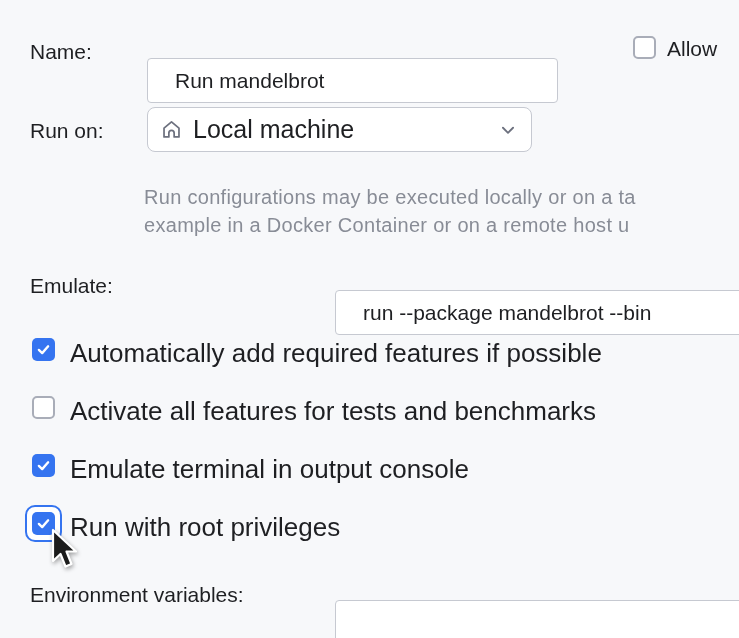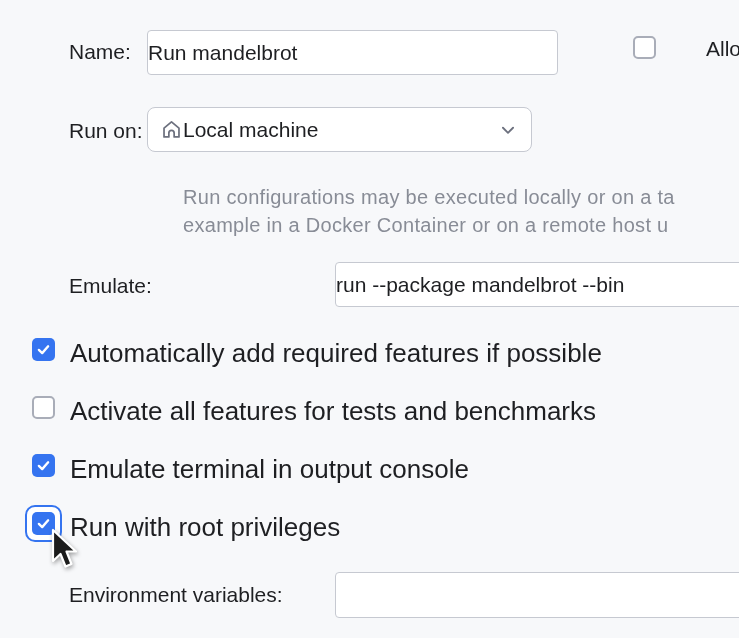--- a/index.html
+++ b/index.html
@@ -9,51 +9,53 @@
     background: #F7F8FA;
     overflow: hidden;
   }
   .stage {
     position: relative;
     width: 739px; height: 638px;
     background: #F7F8FA;
     overflow: hidden;
     color: #1E1F22;
   }
-  .abs { position: absolute; margin-left: 39px; }
+  .abs { position: absolute; }
   .label {
     font-size: 21px;
     color: #1E1F22;
     white-space: nowrap;
   }
   .text-input {
     position: absolute;
     box-sizing: border-box;
     background: #FFFFFF;
     border: 1.5px solid #C6C9D1;
     border-radius: 4px;
     font-family: "Liberation Sans", sans-serif;
     font-size: 21px;
     color: #1E1F22;
-    padding: 0 0;
+    padding: 0 27px;
     outline: none;
+    margin-top: 28px;
   }
   .combo {
     position: absolute;
     box-sizing: border-box;
     background: #FFFFFF;
     border: 1.5px solid #C6C9D1;
     border-radius: 8px;
     display: flex;
     align-items: center;
     cursor: default;
   }
   .combo-text {
-    font-size: 21px;
+    font-size: 25px;
     color: #1E1F22;
+    margin-left: 10px;
     white-space: nowrap;
     flex: 1;
   }
   .combo .home { margin-left: 12px; }
   .combo .chevron { margin-right: 14px; }
   .link {
     font-size: 21px;
     font-weight: 600;
     color: #3574F0;
     white-space: nowrap;

